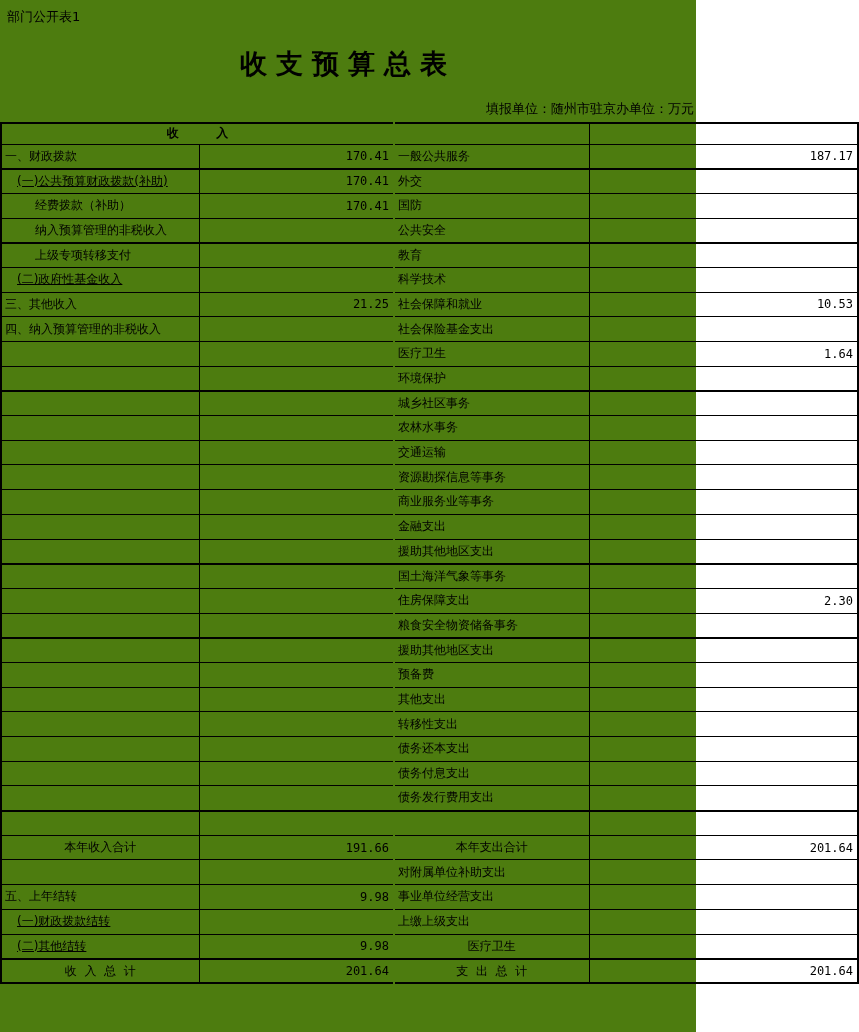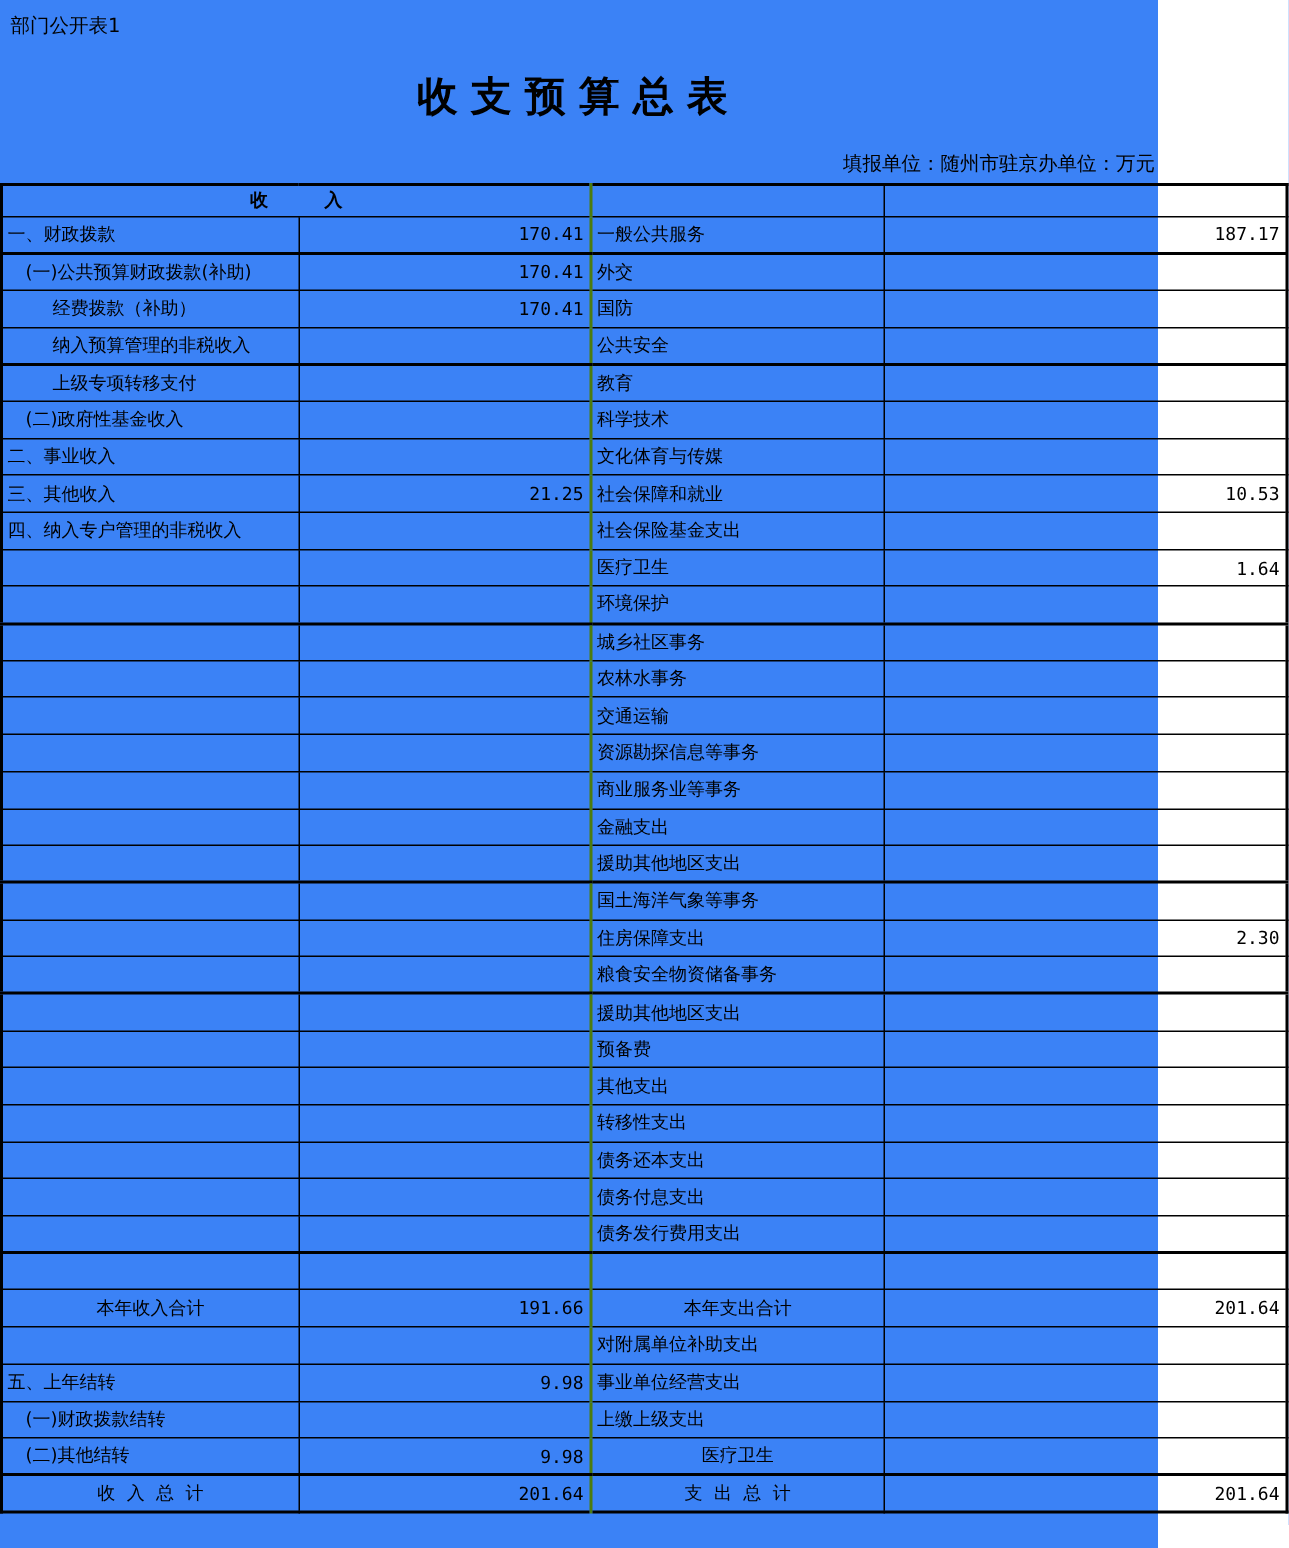--- a/index.html
+++ b/index.html
@@ -1,36 +1,36 @@
 <!DOCTYPE html>
 <html><head>
 <meta charset="utf-8">
 <style>
   html,body{margin:0;padding:0;background:#fff;}
   body{width:859px;height:1032px;overflow:hidden;}
-  .page{position:relative;width:772px;height:1032px;background:#3b82f6;color:#000;
+  .page{position:relative;width:696px;height:1032px;background:#4d7c0f;color:#000;
         font-family:"DejaVu Sans","Liberation Sans",sans-serif;}
   .corner{position:absolute;left:7px;top:8px;font-size:13px;white-space:pre;}
   .title{position:absolute;left:0;right:0;top:44px;margin:2px;text-align:center;
          font-size:27px;font-weight:bold;letter-spacing:9px;}
   .subhead{position:absolute;left:7px;right:2px;top:100px;display:flex;
            justify-content:flex-end;font-size:13px;}
   table.tbl{position:absolute;left:0;top:122px;width:857px;border-collapse:collapse;
             table-layout:fixed;border:2px solid #000;}
   .tbl th,.tbl td{border:1px solid #000;font-size:12px;font-weight:normal;
                   padding:0 3px;overflow:hidden;white-space:pre;vertical-align:middle;}
   .tbl tr.h1{height:21px;}
   .tbl tr.h2{height:19px;}
   .tbl tbody tr{height:24.7px;}
   .tbl .grp{text-align:center;font-weight:bold;}
   .tbl th.colh{text-align:center;font-weight:bold;}
   .tbl td.val{text-align:right;padding-right:4px;
               font-family:"DejaVu Sans Mono","Liberation Mono",monospace;}
   .tbl td.i0{padding-left:3px;}
-  .tbl td.i1{padding-left:15px;}
+  .tbl td.i1{padding-left:15px;text-decoration:underline;}
   .tbl td.i2{padding-left:33px;}
   .tbl td.total{text-align:center;font-weight:normal;padding:0;margin-left:28px;}
   .tbl .csep{border-right:2px solid #4d7c0f;}
   .tbl tr.thick th,.tbl tr.thick td{border-bottom:2px solid #000;}
 </style>
 </head>
 <body>
 
 <div class="page">
   <div class="corner">部门公开表1</div>
@@ -85,33 +85,27 @@
           <td class="i0">教育</td>
           <td class="val"></td>
         </tr>
         <tr>
           <td class="i1">(二)政府性基金收入</td>
           <td class="val csep"></td>
           <td class="i0">科学技术</td>
           <td class="val"></td>
         </tr>
         <tr>
-          <td class="i0">二、事业收入</td>
-          <td class="val csep"></td>
-          <td class="i0">文化体育与传媒</td>
-          <td class="val"></td>
-        </tr>
-        <tr>
           <td class="i0">三、其他收入</td>
           <td class="val csep">21.25</td>
           <td class="i0">社会保障和就业</td>
           <td class="val">10.53</td>
         </tr>
         <tr>
-          <td class="i0">四、纳入专户管理的非税收入</td>
+          <td class="i0">四、纳入预算管理的非税收入</td>
           <td class="val csep"></td>
           <td class="i0">社会保险基金支出</td>
           <td class="val"></td>
         </tr>
         <tr>
           <td class="i0"></td>
           <td class="val csep"></td>
           <td class="i0">医疗卫生</td>
           <td class="val">1.64</td>
         </tr>

